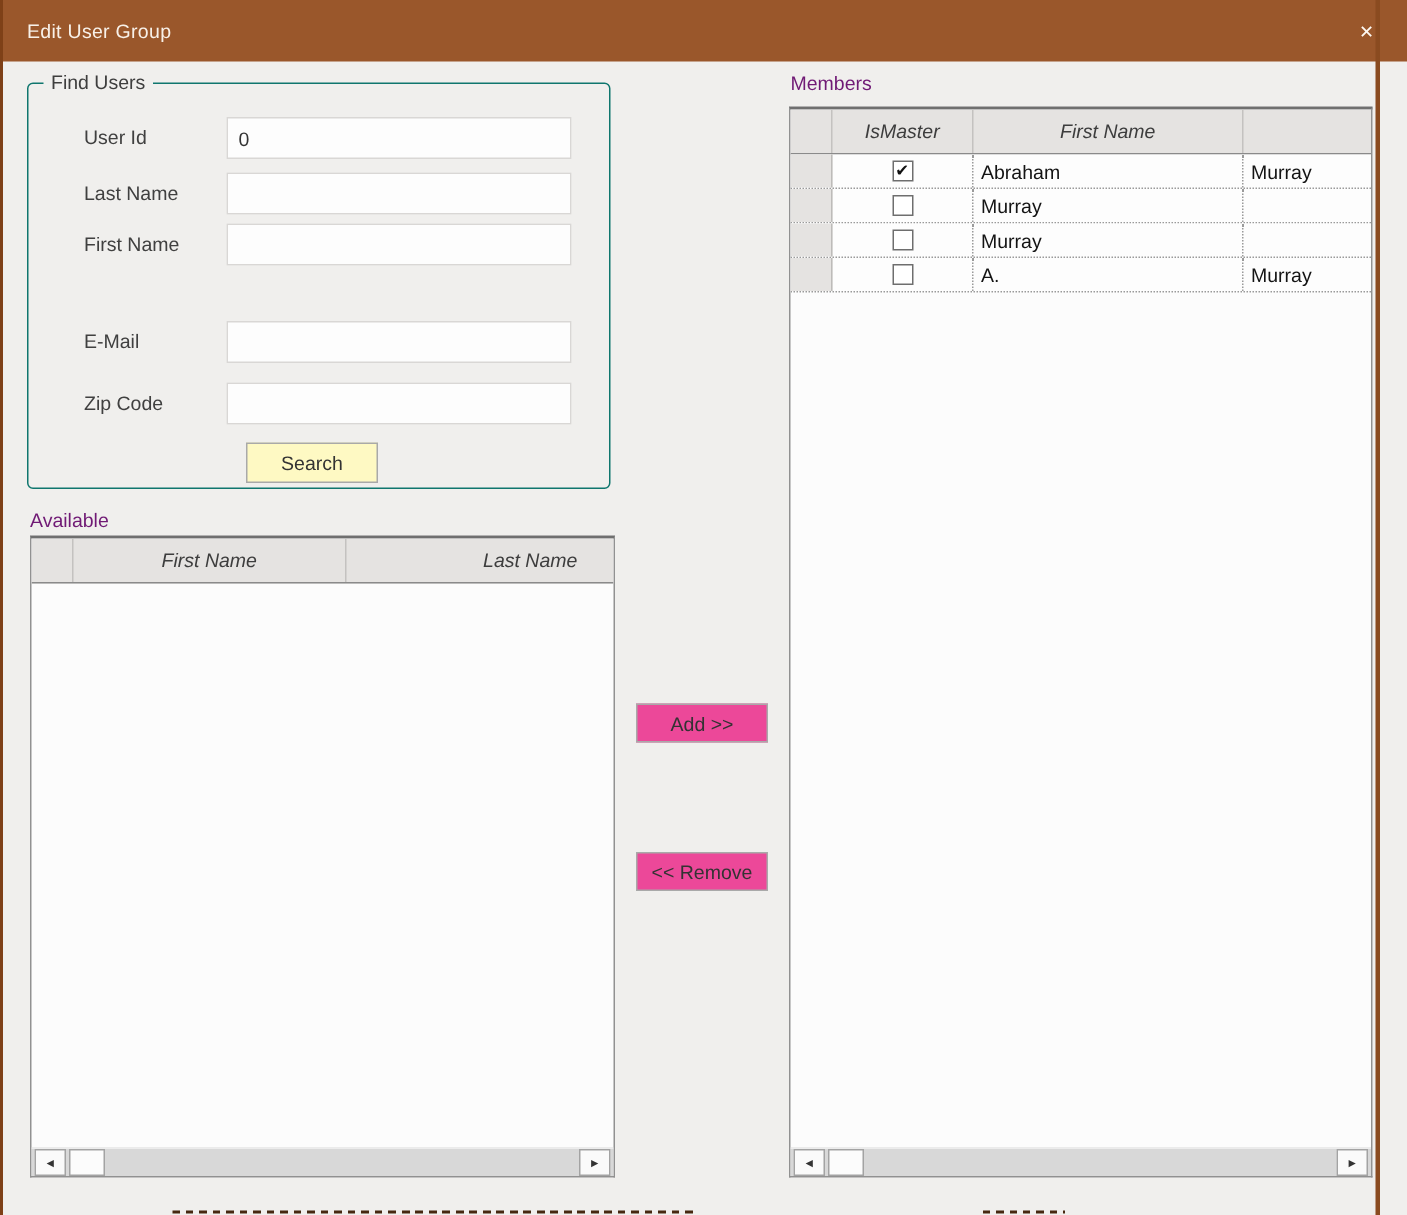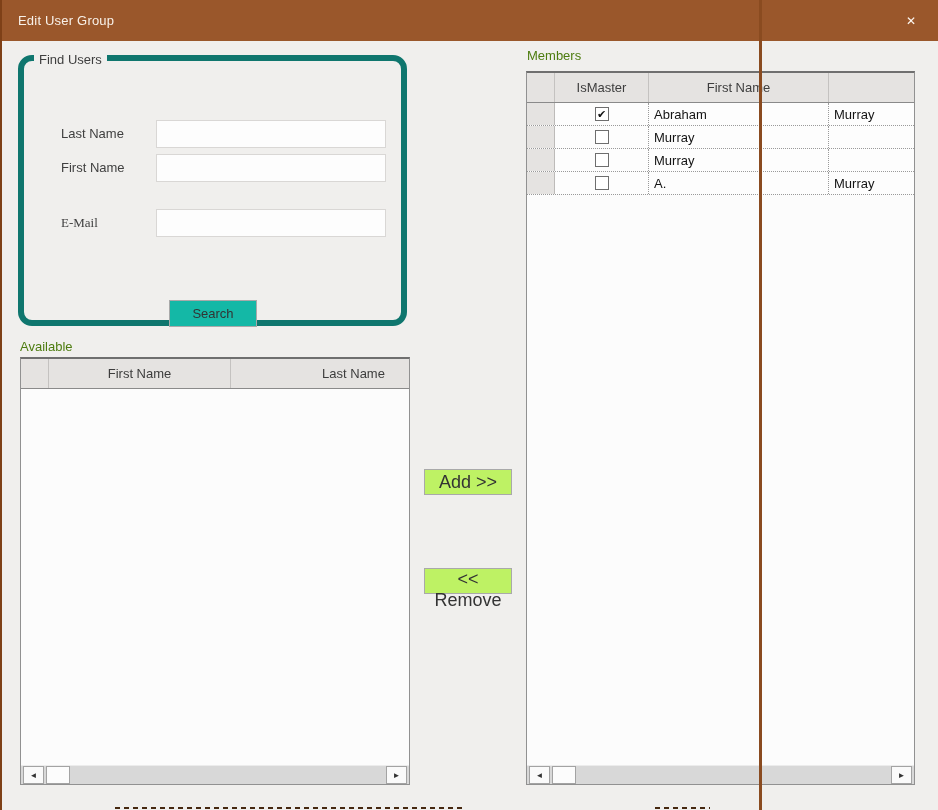--- a/index.html
+++ b/index.html
@@ -1,21 +1,21 @@
 <!DOCTYPE html>
 <html><head>
 <meta charset="utf-8">
 <style>
   * { margin:0; padding:0; box-sizing:border-box; }
   html,body { width:938px; height:810px; }
   body {
     font-family:"Liberation Sans","DejaVu Sans",sans-serif;
     font-size:13px; color:#3d3d3d; background:#f0efed; overflow:hidden;
   }
-  .window { position:relative; width:762px; height:810px; background:#f0efed; }
+  .window { position:relative; width:920px; height:810px; background:#f0efed; }
 
   
   .titlebar {
     position:absolute; left:0; top:0; width:938px; height:41px;
     background:#9a572b; color:#f8f1e9; display:flex; align-items:center;
   }
   .titlebar .title { padding-left:18px; font-size:13px; letter-spacing:.2px; }
   .close-btn {
     position:absolute; right:10px; top:0; width:34px; height:41px;
     display:flex; align-items:center; justify-content:center;
@@ -26,54 +26,54 @@
   .bottom-dash {
     position:absolute; height:2px; bottom:1px;
     background:repeating-linear-gradient(90deg,#462810 0 5px,transparent 5px 9px);
   }
   .dash-a { left:115px; width:350px; }
   .dash-b { left:655px; width:55px; }
 
   
   .groupbox {
     position:absolute; left:18px; top:55px; width:389px; height:271px;
-    border:6px solid #0f766e; border-radius:14px;
+    border:1px solid #0f766e; border-radius:4px;
   }
   .groupbox .legend {
     position:absolute; left:10px; top:-9px; background:#f0efed;
     padding:0 5px; color:#3e3e3e;
   }
   .field-row { position:absolute; left:0; width:100%; height:28px; }
   .field-label {
     position:absolute; left:37px; top:0; width:95px; line-height:28px; color:#404040;
   }
   .field-input {
     position:absolute; left:132px; top:0; width:230px; height:28px;
     border:1px solid #d9d7d5; background:#fdfdfd; font-family:inherit;
     font-size:13px; color:#333; padding:0 7px; outline:none;
   }
   .search-btn {
     position:absolute; left:145px; top:239px; width:88px; height:27px;
-    background:#14b8a6; border:1px solid #a9a9a9; font-family:inherit;
+    background:#fef9c3; border:1px solid #a9a9a9; font-family:inherit;
     font-size:13px; color:#333; cursor:pointer;
   }
 
-  .section-label { position:absolute; color:#4d7c0f; }
+  .section-label { position:absolute; color:#701a75; }
   .label-available { left:20px; top:339px; }
   .label-members  { left:527px; top:48px; width:54px; overflow:hidden; white-space:nowrap; }
 
   
   .grid {
     position:absolute; background:#fcfcfc; overflow:hidden;
     border:1px solid #919191; border-top:2px solid #6f6f6f;
   }
   .grid-available { left:20px;  top:357px; width:390px; height:428px; }
   .grid-members   { left:526px; top:71px;  width:389px; height:714px; }
 
-  .grid-header { display:flex; height:30px; background:#e5e3e1; border-bottom:1px solid #8a8a8a; }
+  .grid-header { display:flex; height:30px; background:#e5e3e1; border-bottom:1px solid #8a8a8a;font-style:italic; }
   .hcell {
     flex:none; display:flex; align-items:center; justify-content:center;
     color:#3d3d3d; border-right:1px solid #c4c2c0; height:100%; overflow:hidden;
   }
   .corner { width:28px; }
 
   .grid-row { display:flex; height:23px; border-bottom:1px dotted #9a9a9a; background:#fdfdfd; }
   .rh-cell  { flex:none; width:28px; background:#e5e3e1; border-right:1px solid #bdbbb9; }
   .cell {
     flex:none; display:flex; align-items:center; overflow:hidden;
@@ -105,48 +105,56 @@
   }
   .sb-left  { left:2px; }
   .sb-right { right:2px; }
   .sb-thumb {
     position:absolute; top:0; bottom:0; left:25px; width:24px;
     background:#fcfcfc; border:1px solid #a3a3a3; cursor:grab;
   }
 
   .transfer-btn {
     position:absolute; left:424px; width:88px; height:26px;
-    background:#bef264; border:1px solid #a9a9a9; font-family:inherit;
-    font-size:18px; color:#333; cursor:pointer;
+    background:#ec4899; border:1px solid #a9a9a9; font-family:inherit;
+    font-size:13px; color:#333; cursor:pointer;
   }
   .btn-add { top:469px; } .btn-remove { top:568px;text-align:center; }
 </style>
 </head>
 <body>
 
 <div class="window">
 
   <div class="titlebar">
     <span class="title">Edit User Group</span>
     <span class="close-btn">✕</span>
   </div>
 
   <div class="groupbox">
     <span class="legend">Find Users</span>
 
+    <div class="field-row" style="top:22px;">
+      <span class="field-label">User Id</span>
+      <input class="field-input" type="text" value="0" style="">
+    </div>
     <div class="field-row" style="top:59px;">
       <span class="field-label">Last Name</span>
       <input class="field-input" type="text" value="" style="">
     </div>
     <div class="field-row" style="top:93px;">
       <span class="field-label">First Name</span>
       <input class="field-input" type="text" value="" style="">
     </div>
-    <div class="field-row" style="top:148px;font-family:Liberation Serif, serif;">
+    <div class="field-row" style="top:158px;">
       <span class="field-label">E-Mail</span>
+      <input class="field-input" type="text" value="" style="">
+    </div>
+    <div class="field-row" style="top:199px;">
+      <span class="field-label">Zip Code</span>
       <input class="field-input" type="text" value="" style="">
     </div>
 
     <button class="search-btn">Search</button>
   </div>
 
   <span class="section-label label-available">Available</span>
   <div class="grid grid-available">
     <div class="grid-header">
       <div class="hcell corner"></div>

